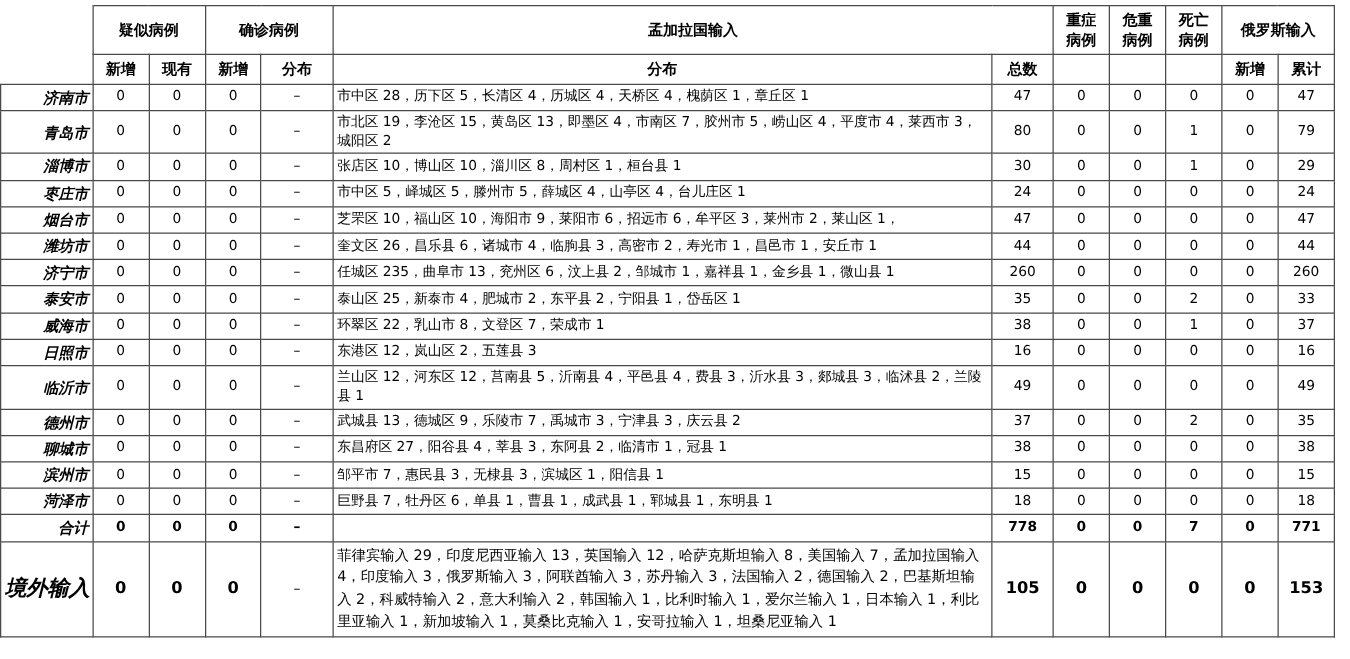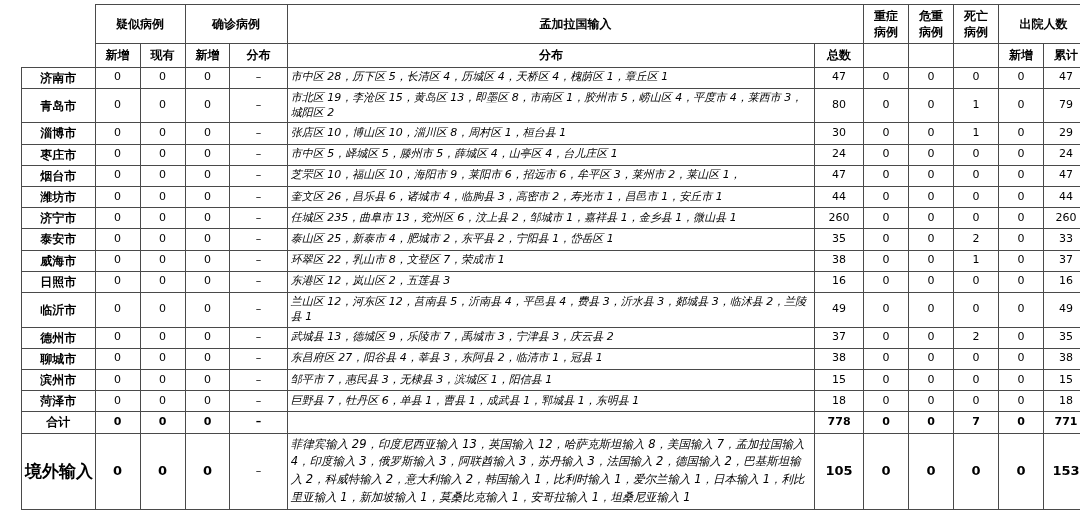--- a/index.html
+++ b/index.html
@@ -10,21 +10,21 @@
   body {
     width: 1080px;
     height: 527px;
     font-family: "DejaVu Sans", "Liberation Sans", sans-serif;
     color: #000000;
     overflow: hidden;
   }
   #sheet {
     width: 1080px;
     box-sizing: border-box;
-    padding: 4px 4px 0 21px;
+    padding: 4px 4px 0 0;
   }
   table.epi {
     border-collapse: collapse;
     table-layout: fixed;
     width: 1068px;
     font-size: 11px;
   }
   table.epi th, table.epi td {
     border: 1px solid #4a4a4a;
     padding: 2px 3px;
@@ -40,38 +40,38 @@
   }
   .hdr-blank {
     border-top: none !important;
     border-left: none !important;
   }
   .grp {
     font-weight: bold;
   }
   
   .region {
-    text-align: center;
+    text-align: right;
     font-weight: bold;
     font-size: 12px;
     white-space: nowrap;
+    font-style: italic;
   }
   .num {
     text-align: center;
     font-size: 11px;
   }
   .dash {
     text-align: center;
     font-size: 11px;
   }
   .dist {
     text-align: left;
     font-size: 11px;
     line-height: 1.5;
-    font-style: italic;
   }
   .total-row td {
     font-weight: bold;
   }
   .total-row .region {
     font-weight: bold;
     margin-top: 36px;
   }
   .imported-row .region {
     font-size: 17px;
@@ -128,21 +128,21 @@
           <span>病例</span>
         </th>
         <th class="grp">
           <span>危重</span><br>
           <span>病例</span>
         </th>
         <th class="grp">
           <span>死亡</span><br>
           <span>病例</span>
         </th>
-        <th class="grp" colspan="2">出院人数</th>
+        <th class="grp" colspan="2">俄罗斯输入</th>
       </tr>
       <tr>
         <th>新增</th>
         <th>现有</th>
         <th>新增</th>
         <th>分布</th>
         <th>分布</th>
         <th>总数</th>
         <th class="hdr-sev-sub" style="border-top:none"></th>
         <th style="border-top:none"></th>
@@ -165,21 +165,21 @@
           <td class="num">0</td>
           <td class="num">0</td>
           <td class="num">47</td>
         </tr>
         <tr class="">
           <td class="region">青岛市</td>
           <td class="num">0</td>
           <td class="num">0</td>
           <td class="num">0</td>
           <td class="dash">–</td>
-          <td class="dist">市北区 19，李沧区 15，黄岛区 13，即墨区 8，市南区 1，胶州市 5，崂山区 4，平度市 4，莱西市 3，城阳区 2</td>
+          <td class="dist">市北区 19，李沧区 15，黄岛区 13，即墨区 4，市南区 7，胶州市 5，崂山区 4，平度市 4，莱西市 3，城阳区 2</td>
           <td class="num">80</td>
           <td class="num">0</td>
           <td class="num">0</td>
           <td class="num">1</td>
           <td class="num">0</td>
           <td class="num">79</td>
         </tr>
         <tr class="">
           <td class="region">淄博市</td>
           <td class="num">0</td>

